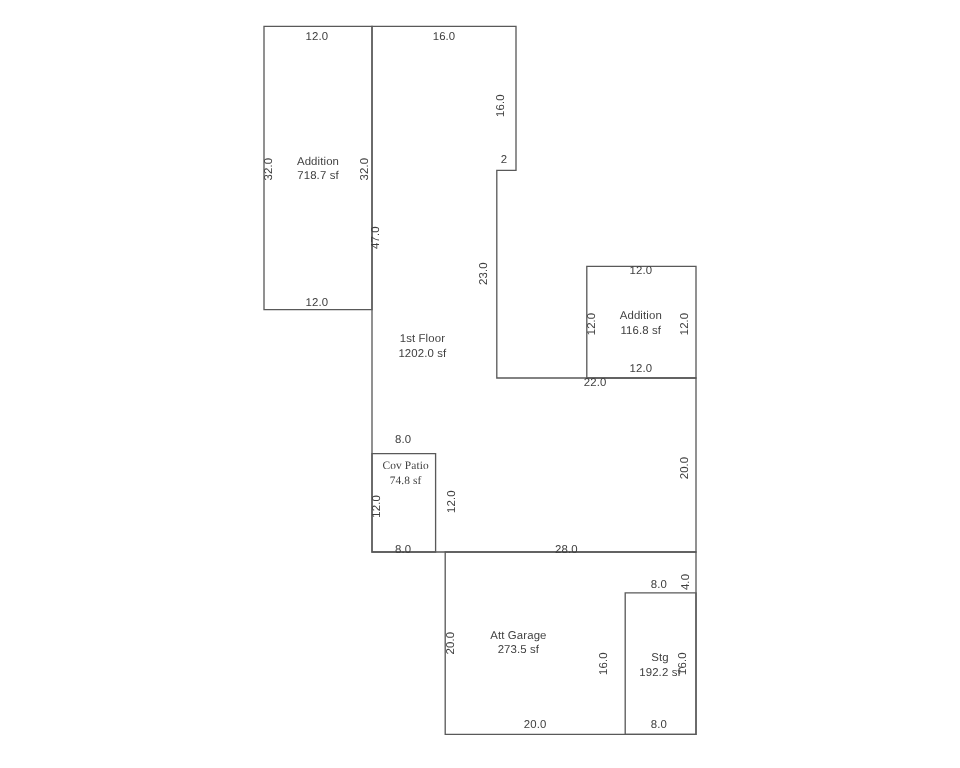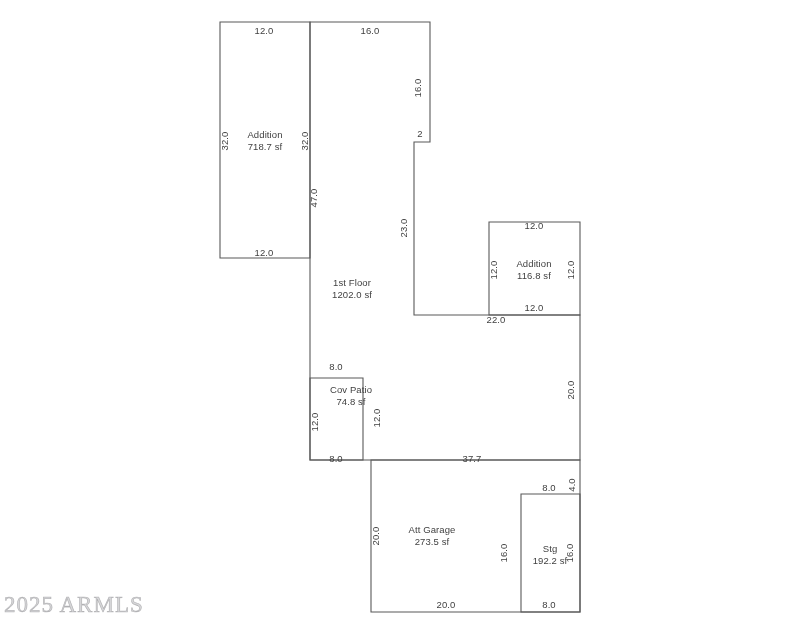--- a/index.html
+++ b/index.html
@@ -91,21 +91,21 @@
         <span class="rl-area">718.7 sf</span>
       </div>
       <div class="room-label" style="left: 352px; top: 289px;">
         <span class="rl-name">1st Floor</span>
         <span class="rl-area">1202.0 sf</span>
       </div>
       <div class="room-label" style="left: 534px; top: 270px;">
         <span class="rl-name">Addition</span>
         <span class="rl-area">116.8 sf</span>
       </div>
-      <div class="room-label" style="left: 351px; top: 396px;">
+      <div class="room-label" style="left: 338px; top: 396px; font-family: Liberation Serif, serif;">
         <span class="rl-name">Cov Patio</span>
         <span class="rl-area">74.8 sf</span>
       </div>
       <div class="room-label" style="left: 432px; top: 536px;">
         <span class="rl-name">Att Garage</span>
         <span class="rl-area">273.5 sf</span>
       </div>
       <div class="room-label" style="left: 550px; top: 555px;">
         <span class="rl-name">Stg</span>
         <span class="rl-area">192.2 sf</span>
@@ -124,25 +124,24 @@
       <div class="dim-label horiz" style="left: 534px; top: 226px;">12.0</div>
       <div class="dim-label rot" style="left: 494px; top: 270px;">12.0</div>
       <div class="dim-label rot" style="left: 571px; top: 270px;">12.0</div>
       <div class="dim-label horiz" style="left: 534px; top: 308px;">12.0</div>
       <div class="dim-label horiz" style="left: 496px; top: 320px;">22.0</div>
       <div class="dim-label rot" style="left: 571px; top: 390px;">20.0</div>
       <div class="dim-label horiz" style="left: 336px; top: 367px;">8.0</div>
       <div class="dim-label rot" style="left: 315px; top: 422px;">12.0</div>
       <div class="dim-label rot" style="left: 377px; top: 418px;">12.0</div>
       <div class="dim-label horiz" style="left: 336px; top: 459px;">8.0</div>
-      <div class="dim-label horiz" style="left: 472px; top: 459px;">37.7</div>
+      <div class="dim-label horiz" style="left: 472px; top: 459px;">28.0</div>
       <div class="dim-label rot" style="left: 376px; top: 536px;">20.0</div>
       <div class="dim-label horiz" style="left: 446px; top: 605px;">20.0</div>
       <div class="dim-label horiz" style="left: 549px; top: 488px;">8.0</div>
       <div class="dim-label rot" style="left: 572px; top: 485px;">4.0</div>
       <div class="dim-label rot" style="left: 504px; top: 553px;">16.0</div>
       <div class="dim-label rot" style="left: 570px; top: 553px;">16.0</div>
       <div class="dim-label horiz" style="left: 549px; top: 605px;">8.0</div>
     </div>
 
-  <div id="watermark">2025 ARMLS</div>
 
 </div>
 
 </body></html>

